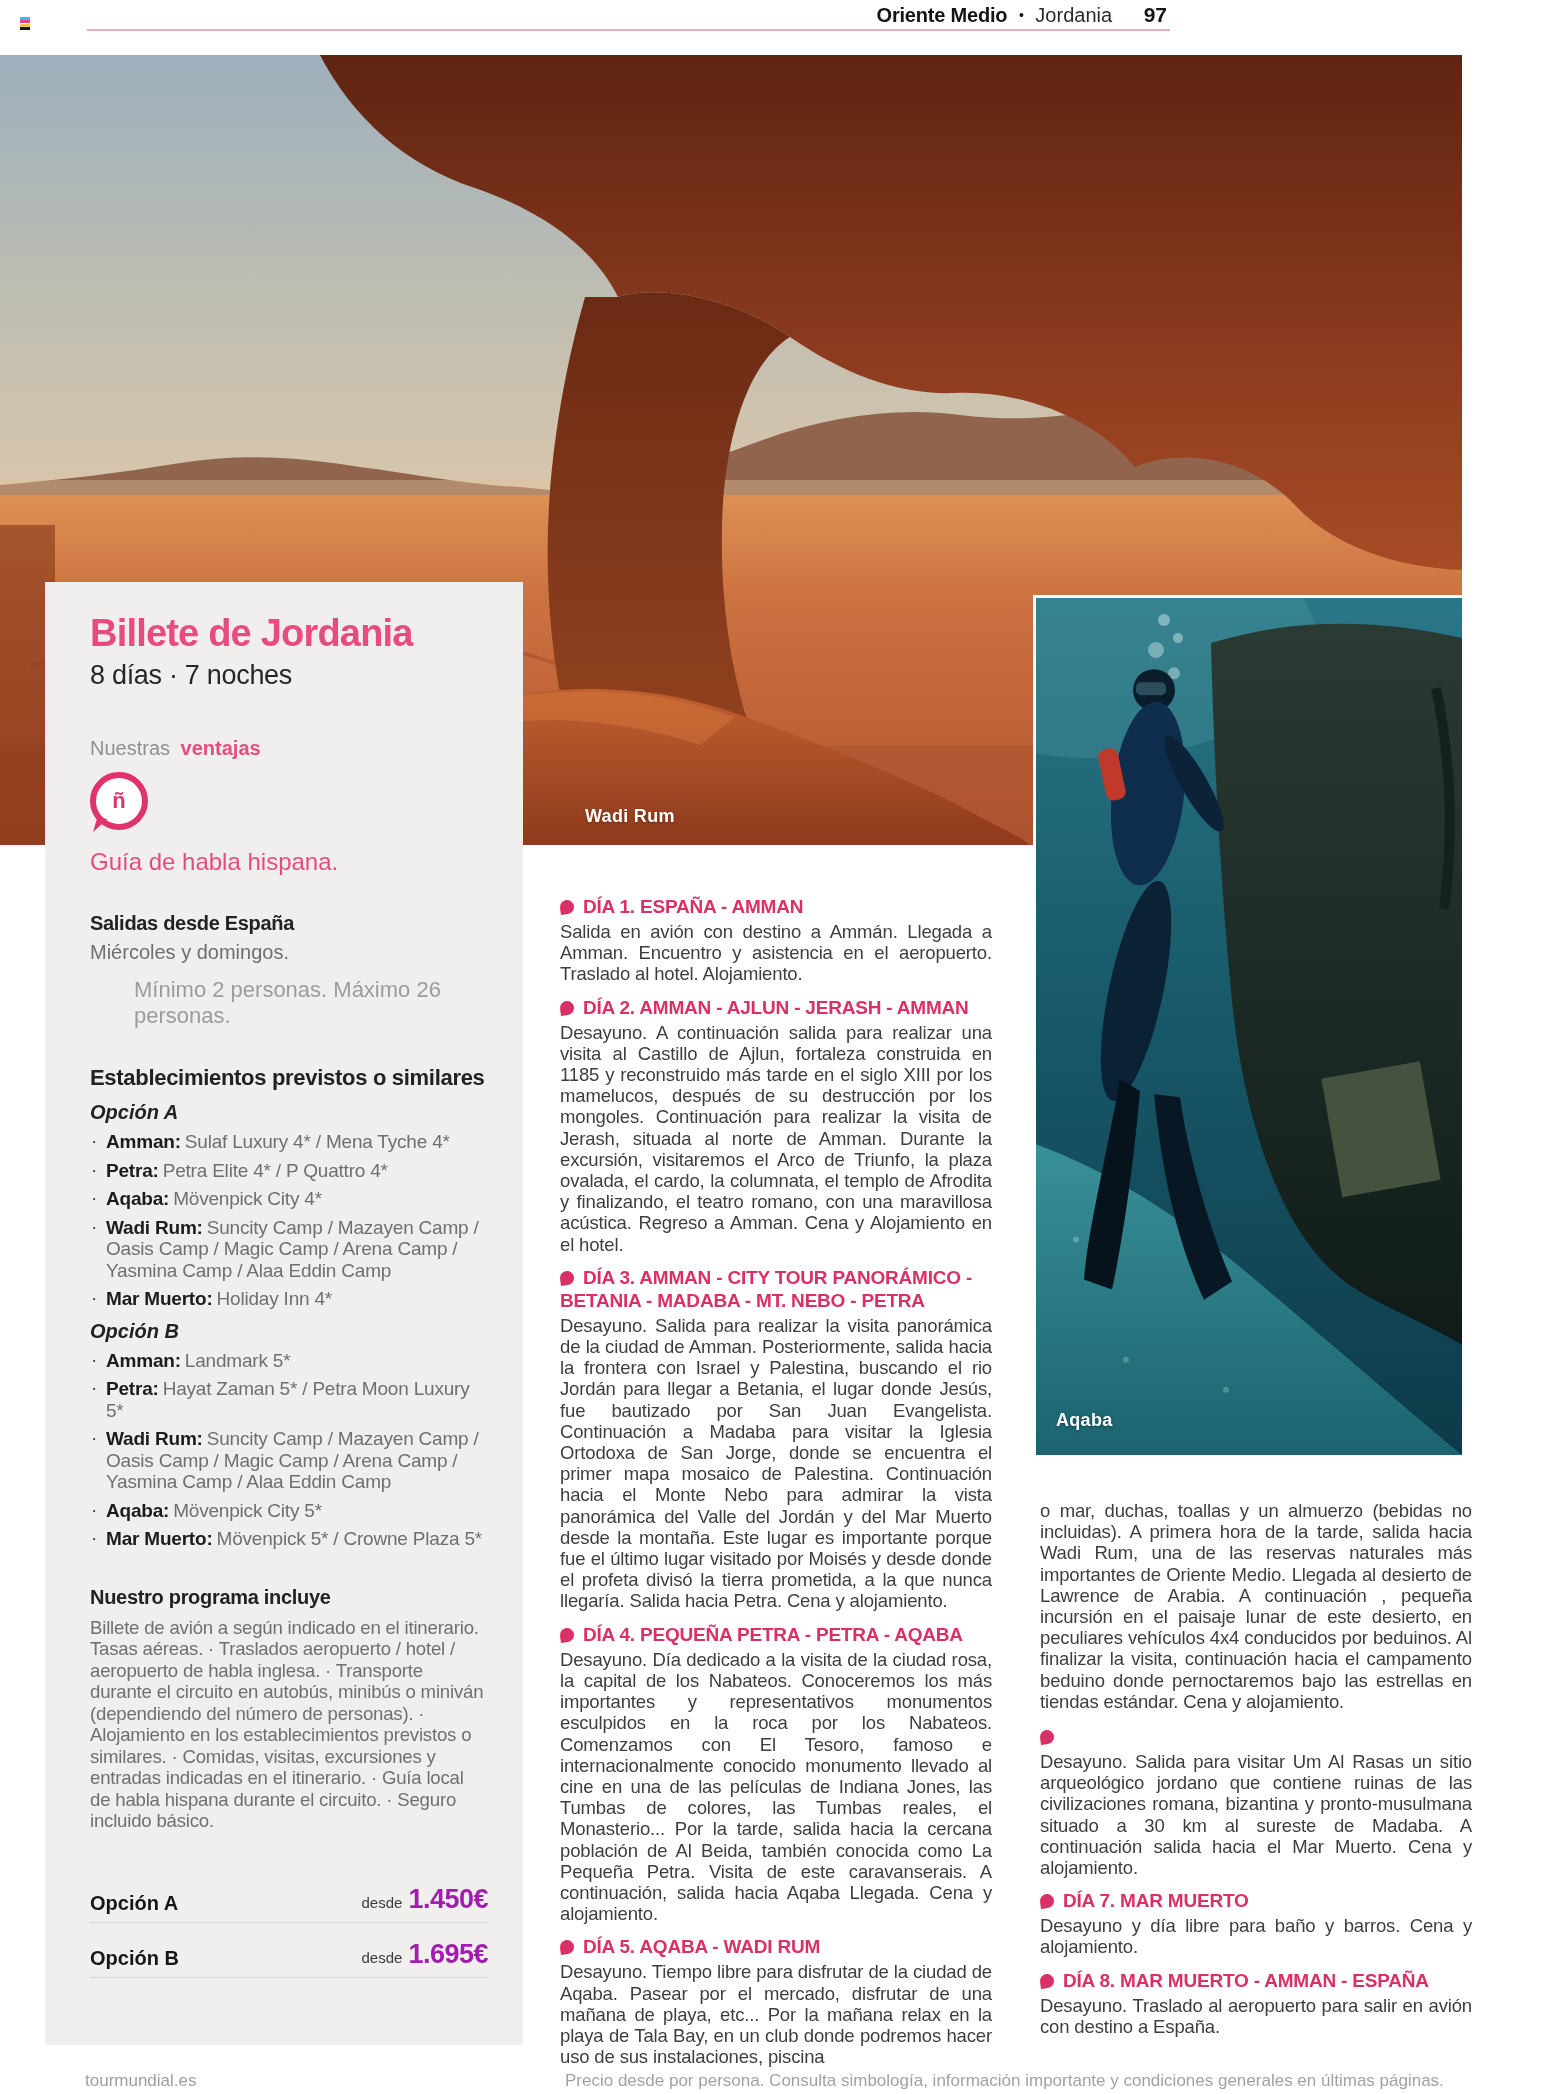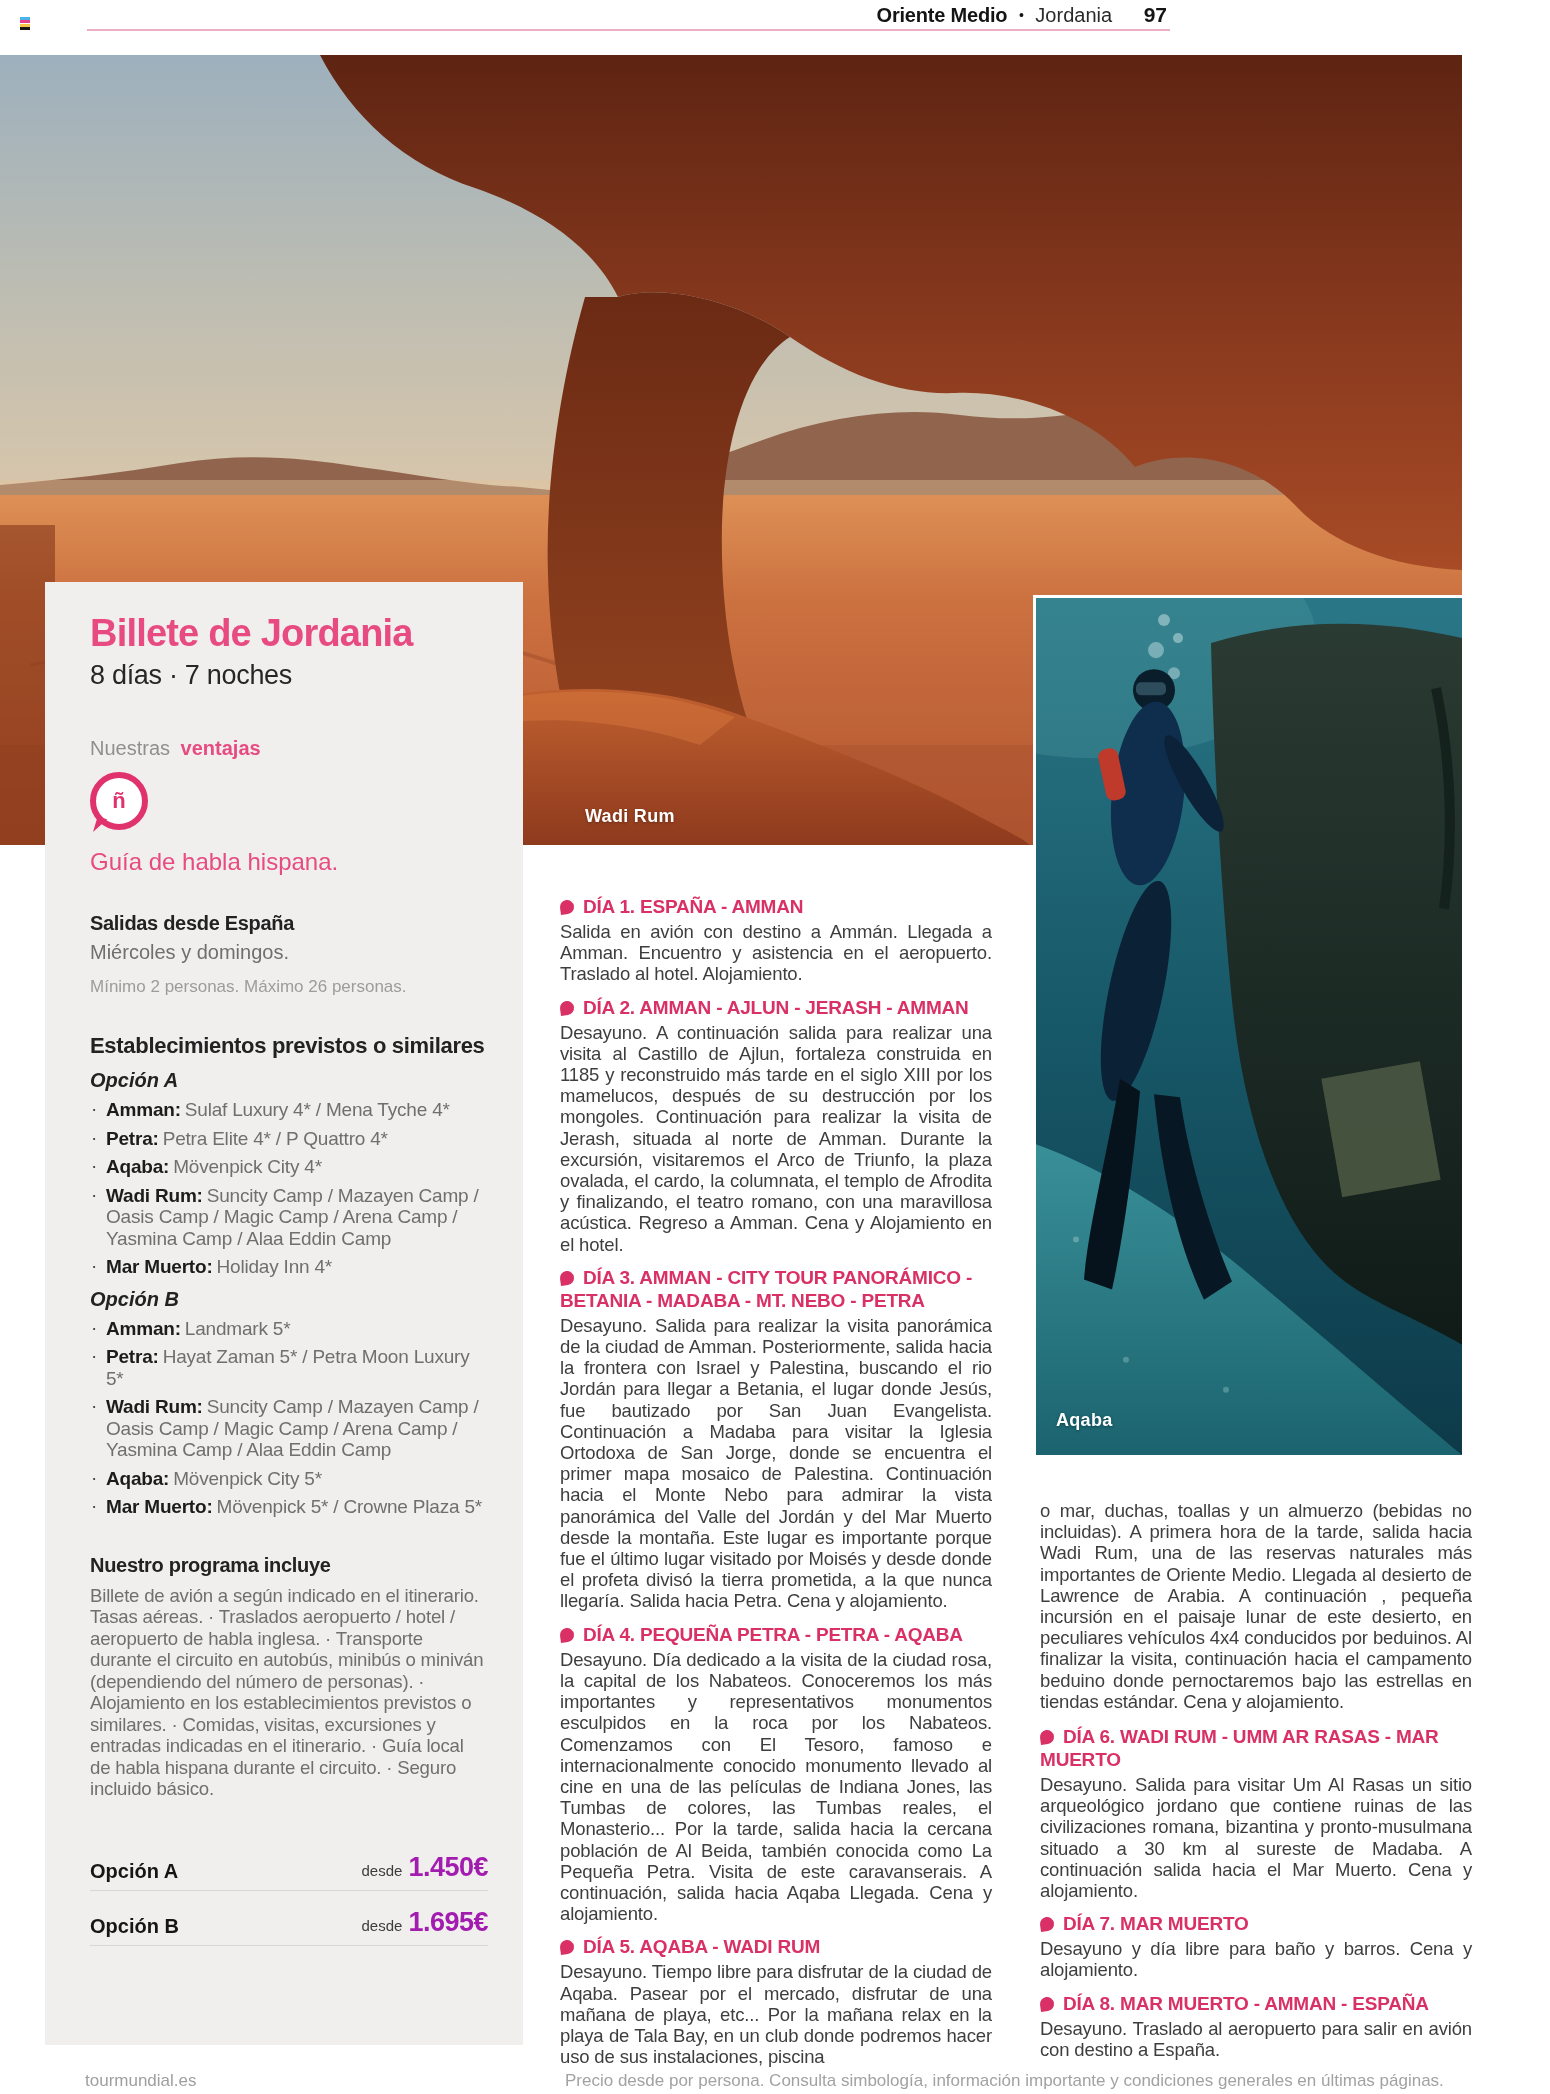--- a/index.html
+++ b/index.html
@@ -41,21 +41,21 @@
   #adv-line .word{color:#e74b81;font-weight:bold;margin-left:5px;}
   #adv-icon{margin-top:12px;width:46px;height:46px;border:6px solid #e0336d;border-radius:50%;
             background:#fff;position:relative;display:flex;align-items:center;justify-content:center;}
   #adv-icon .enye{color:#e0336d;font-weight:bold;font-size:22px;line-height:1;}
   #adv-icon::after{content:"";position:absolute;left:-3px;bottom:-8px;width:15px;height:15px;background:#e0336d;
                    clip-path:polygon(0 100%,95% 15%,30% 0);}
   #guia{margin-top:18px;font-size:24px;color:#e74b81;}
   .card-h{margin-top:36px;font-size:20px;font-weight:bold;color:#222;letter-spacing:-0.3px;}
   .card-h.tight{font-size:22px;}
   #mierc{margin-top:6px;font-size:20px;color:#6f6f6f;}
-  #minimo{margin-top:13px;font-size:17px;color:#9c9c9c;}
+  #minimo{margin-top:13px;font-size:22px;color:#9c9c9c;margin-left:44px;}
   .opt-label{margin-top:10px;font-size:20px;font-weight:bold;font-style:italic;color:#222;}
   .hlist{margin-top:7px;}
   .hitem{position:relative;padding-left:16px;margin-bottom:7px;font-size:19px;line-height:21.5px;
          color:#6f6f6f;letter-spacing:-0.2px;}
   .hitem .blt{position:absolute;left:1px;top:-1px;color:#444;}
   .hitem .city{font-weight:bold;color:#1c1c1c;margin-right:4px;}
   #prog-p{margin-top:8px;font-size:18.6px;line-height:21.5px;color:#6f6f6f;letter-spacing:-0.2px;}
   #prices{margin-top:52px;}
   .prow{display:flex;justify-content:space-between;align-items:flex-end;border-bottom:1px solid #d8d6d5;
         padding-bottom:7px;margin-top:16px;}
@@ -254,21 +254,21 @@
   </div>
   <div class="day">
     <div class="dh"><span class="dicon"></span><span>DÍA 5. AQABA - WADI RUM</span></div>
     <div class="db">Desayuno. Tiempo libre para disfrutar de la ciudad de Aqaba. Pasear por el mercado, disfrutar de una mañana de playa, etc... Por la mañana relax en la playa de Tala Bay, en un club donde podremos hacer uso de sus instalaciones, piscina</div>
   </div>
 </div>
 
 <div class="abs itcol" id="col3">
   <div class="db" id="cont-para">o mar, duchas, toallas y un almuerzo (bebidas no incluidas). A primera hora de la tarde, salida hacia Wadi Rum, una de las reservas naturales más importantes de Oriente Medio. Llegada al desierto de Lawrence de Arabia. A continuación , pequeña incursión en el paisaje lunar de este desierto, en peculiares vehículos 4x4 conducidos por beduinos. Al finalizar la visita, continuación hacia el campamento beduino donde pernoctaremos bajo las estrellas en tiendas estándar. Cena y alojamiento.</div>
   <div class="day">
-    <div class="dh"><span class="dicon"></span><span>DÍA 6. WADI RUM - UMM AR RASAS - MAR MUERTO</span></div>
+    <div class="dh"><span class="dicon"></span></div>
     <div class="db">Desayuno. Salida para visitar Um Al Rasas un sitio arqueológico jordano que contiene ruinas de las civilizaciones romana, bizantina y pronto-musulmana situado a 30 km al sureste de Madaba. A continuación salida hacia el Mar Muerto. Cena y alojamiento.</div>
   </div>
   <div class="day">
     <div class="dh"><span class="dicon"></span><span>DÍA 7. MAR MUERTO</span></div>
     <div class="db">Desayuno y día libre para baño y barros. Cena y alojamiento.</div>
   </div>
   <div class="day">
     <div class="dh"><span class="dicon"></span><span>DÍA 8. MAR MUERTO - AMMAN - ESPAÑA</span></div>
     <div class="db">Desayuno. Traslado al aeropuerto para salir en avión con destino a España.</div>
   </div>

